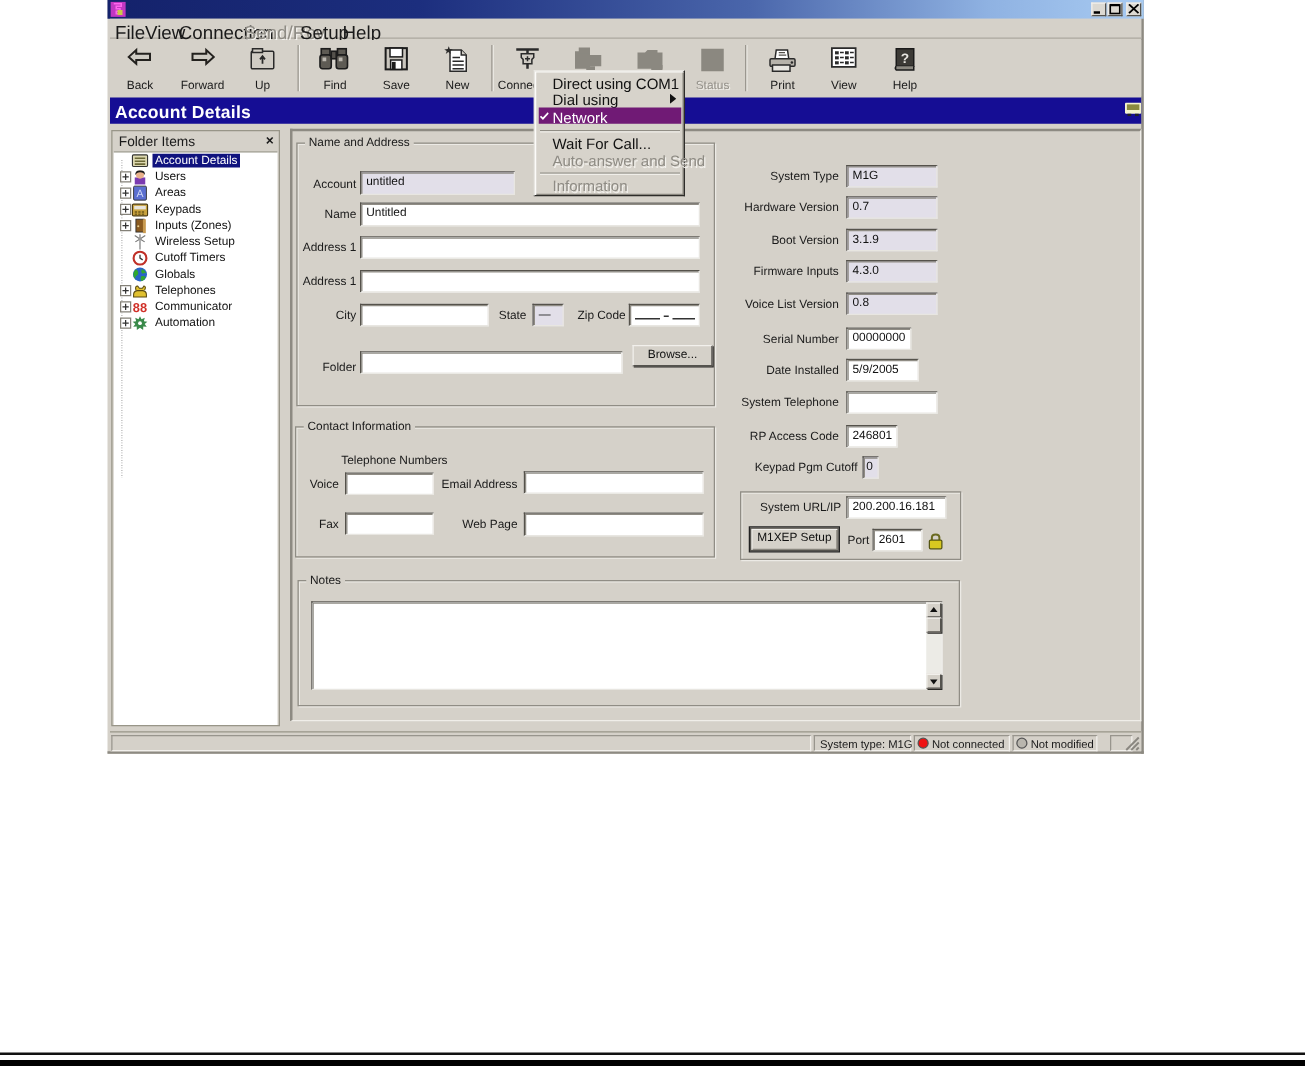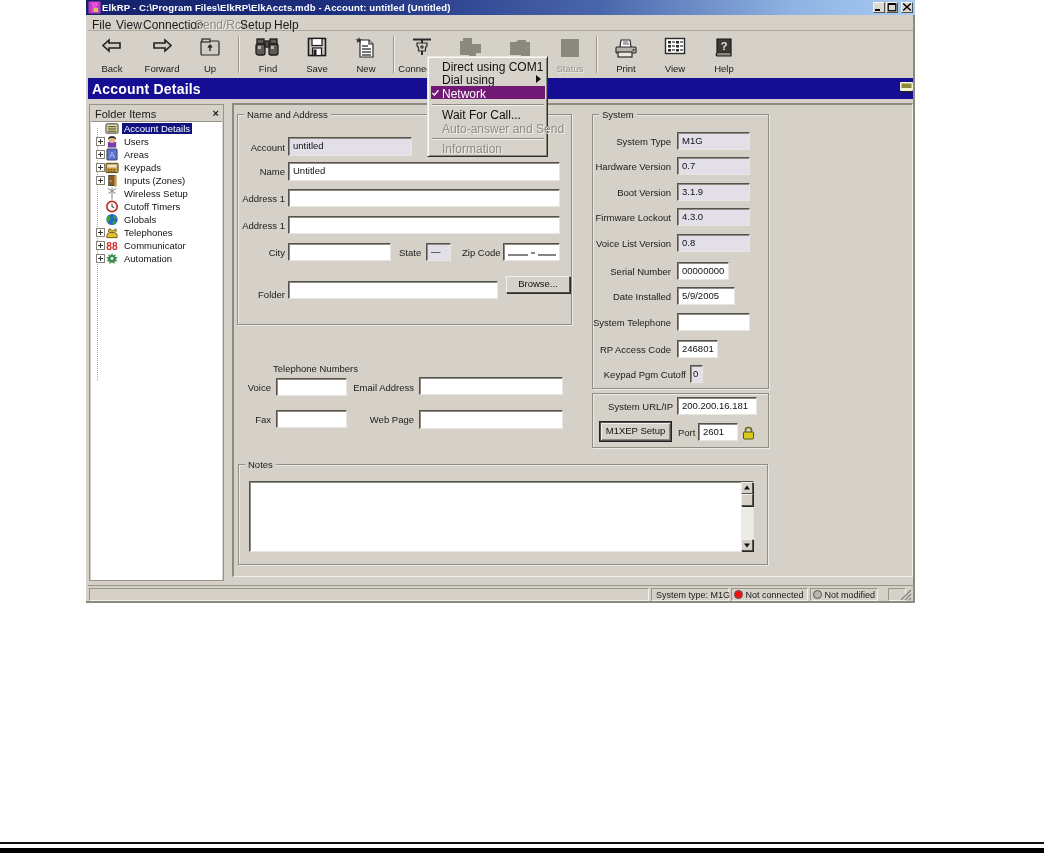--- a/index.html
+++ b/index.html
@@ -12,21 +12,21 @@
 
 #titlebar { position:absolute; left:0; top:0; width:829px; height:15px;
   background:linear-gradient(90deg,#14226b 0%,#1c2e7e 30%,#4a66ab 62%,#8fb2e2 85%,#a8cbf2 100%); }
 #titlebar .ttext { position:absolute; left:16px; top:2px; font-size:9.6px; font-weight:bold; color:#fff; white-space:nowrap; letter-spacing:0.1px; }
 #appicon { position:absolute; left:2px; top:1px; width:13px; height:13px; }
 .tbtn { position:absolute; top:2px; width:12px; height:11px; background:#dcd9d2;
   border:1px solid; border-color:#f2f0ec #55534e #55534e #f2f0ec; font-size:9px; line-height:9px; text-align:center; color:#000; }
 
 
 #menubar { position:absolute; left:2px; top:15px; width:825px; height:16px; background:#d5d1c9; border-bottom:1px solid #aca89f; }
-#menubar span { position:absolute; top:3px; font-size:12px; color:#1a1a1a; }
+#menubar span { position:absolute; top:3px; font-size:15px; color:#1a1a1a; }
 #menubar .dis { color:#8e8b84; text-shadow:1px 1px 0 #f4f2ee; }
 
 
 #toolbar { position:absolute; left:2px; top:32px; width:825px; height:45px; background:#d5d1c9; }
 .tb { position:absolute; top:2px; width:46px; height:42px; text-align:center; }
 .tb .lbl { position:absolute; top:29px; width:100%; font-size:9.5px; color:#1a1a1a; }
 .tb .ico { position:absolute; top:3px; left:50%; transform:translateX(-50%); }
 .tb .dis { color:#94918a; text-shadow:1px 1px 0 #f0eee9; }
 .tsep { position:absolute; top:4px; width:1px; height:37px; background:#9b978f; box-shadow:1px 0 0 #f0eee9; }
 
@@ -83,21 +83,20 @@
 </head>
 <body>
 <div id="page">
 <div id="win">
   <div id="titlebar">
     <svg id="appicon" viewBox="0 0 13 13">
           <rect x="0.5" y="0.5" width="12" height="12" fill="#c238c2"></rect>
           <path d="M3 2 L9 2 L9 4 L5 4 L5 6 L8 6 L8 8 L5 8 L5 10 L9 10" stroke="#f6e" stroke-width="1.2" fill="none"></path>
           <rect x="6" y="7" width="4" height="4" fill="#cbc948"></rect>
         </svg>
-    <span class="ttext">ElkRP - C:\Program Files\ElkRP\ElkAccts.mdb - Account: untitled (Untitled)</span>
     <div class="tbtn" style="left:787px;"><svg width="10" height="9" viewBox="0 0 10 9">
             <rect x="1" y="6" width="5" height="2" fill="#000"></rect>
           </svg></div>
     <div class="tbtn" style="left:800px;"><svg width="10" height="9" viewBox="0 0 10 9">
             <rect x="1.2" y="1" width="7.6" height="6.8" fill="none" stroke="#000" stroke-width="1.3"></rect>
             <line x1="1" y1="1" x2="8.8" y2="1" stroke="#000" stroke-width="2"></line>
           </svg></div>
     <div class="tbtn" style="left:815px;"><svg width="10" height="9" viewBox="0 0 10 9">
             <path d="M1.2 0.5 L8.8 7.5 M8.8 0.5 L1.2 7.5" stroke="#000" stroke-width="1.5"></path>
           </svg></div>
@@ -397,20 +396,23 @@
           <g stroke="#333" stroke-width="1.2">
             <line x1="4" y1="11" x2="24" y2="11"></line>
             <line x1="27" y1="9" x2="31" y2="9"></line>
             <line x1="34" y1="11" x2="52" y2="11"></line>
           </g>
         </svg></div>
   <div class="lab" style="left:120px;top:289px;width:79px;">Folder</div>
   <div class="fld" style="left:202px;top:281px;width:210px;height:18px;"></div>
   <div class="btn" style="left:420px;top:276px;width:64px;height:17px;padding-top:1px;">Browse...</div>
 
+  <div class="gbox" style="left:150px;top:341px;width:336px;height:105px;">
+    <span class="cap">Contact Information</span>
+  </div>
   <div class="labl" style="left:187px;top:363px;">Telephone Numbers</div>
   <div class="lab" style="left:140px;top:382px;width:45px;">Voice</div>
   <div class="fld" style="left:190px;top:378px;width:71px;height:18px;"></div>
   <div class="lab" style="left:250px;top:382px;width:78px;">Email Address</div>
   <div class="fld" style="left:333px;top:377px;width:144px;height:18px;"></div>
   <div class="lab" style="left:140px;top:414px;width:45px;">Fax</div>
   <div class="fld" style="left:190px;top:410px;width:71px;height:18px;"></div>
   <div class="lab" style="left:250px;top:414px;width:78px;">Web Page</div>
   <div class="fld" style="left:333px;top:410px;width:144px;height:19px;"></div>
 
@@ -421,30 +423,27 @@
   <div style="position:absolute;left:655px;top:482px;width:12px;height:69px;background:#ecebe6;">
     <div class="btn" style="left:0;top:0;width:12px;height:12px;padding:0;"><svg width="10" height="10" viewBox="0 0 10 10">
             <path d="M5 2.5 L8 6.5 L2 6.5 Z" fill="#111"></path>
           </svg></div>
     <div class="btn" style="left:0;top:12px;width:12px;height:12px;padding:0;"></div>
     <div class="btn" style="left:0;top:57px;width:12px;height:12px;padding:0;"><svg width="10" height="10" viewBox="0 0 10 10">
             <path d="M5 7.5 L8 3.5 L2 3.5 Z" fill="#111"></path>
           </svg></div>
   </div>
 
-  <div class="gbox" style="left:506px;top:114px;width:177px;height:275px;">
-    <span class="cap">System</span>
-  </div>
   <div class="lab" style="left:455px;top:136px;width:130px;">System Type</div>
   <div class="fld ro" style="left:591px;top:132px;width:73px;height:18px;">M1G</div>
   <div class="lab" style="left:455px;top:161px;width:130px;">Hardware Version</div>
   <div class="fld ro" style="left:591px;top:157px;width:73px;height:18px;">0.7</div>
   <div class="lab" style="left:455px;top:187px;width:130px;">Boot Version</div>
   <div class="fld ro" style="left:591px;top:183px;width:73px;height:18px;">3.1.9</div>
-  <div class="lab" style="left:455px;top:212px;width:130px;">Firmware Lockout</div>
+  <div class="lab" style="left:455px;top:212px;width:130px;">Firmware Inputs</div>
   <div class="fld ro" style="left:591px;top:208px;width:73px;height:18px;">4.3.0</div>
   <div class="lab" style="left:455px;top:238px;width:130px;">Voice List Version</div>
   <div class="fld ro" style="left:591px;top:234px;width:73px;height:18px;">0.8</div>
   <div class="lab" style="left:455px;top:266px;width:130px;">Serial Number</div>
   <div class="fld" style="left:591px;top:262px;width:52px;height:18px;">00000000</div>
   <div class="lab" style="left:455px;top:291px;width:130px;">Date Installed</div>
   <div class="fld" style="left:591px;top:287px;width:58px;height:18px;">5/9/2005</div>
   <div class="lab" style="left:455px;top:317px;width:130px;">System Telephone</div>
   <div class="fld" style="left:591px;top:313px;width:73px;height:18px;"></div>
   <div class="lab" style="left:455px;top:344px;width:130px;">RP Access Code</div>

